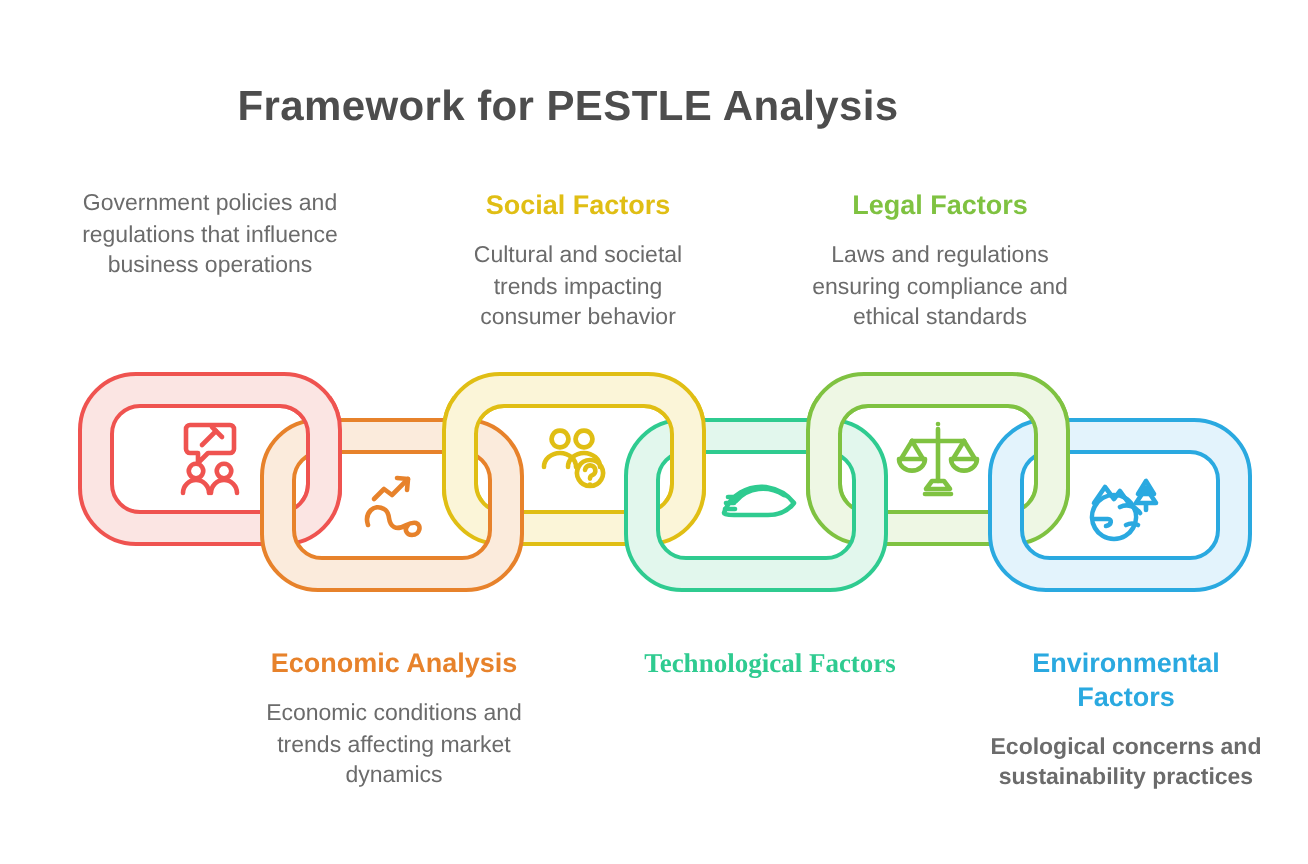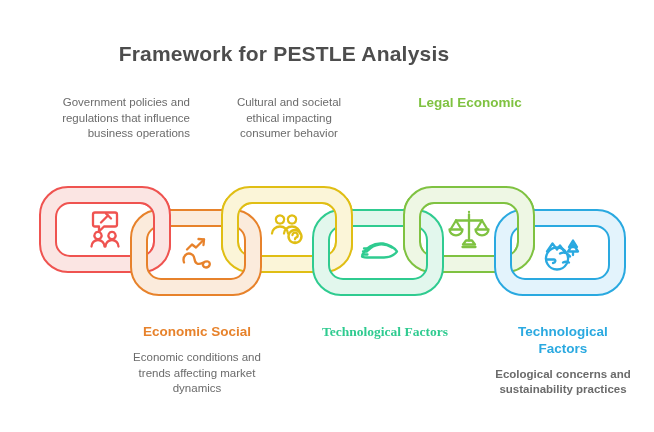--- a/index.html
+++ b/index.html
@@ -24,44 +24,48 @@
     font-size:11.5px;line-height:1.36;white-space:pre-line;
   }
   #chain-svg{position:absolute;left:0;top:0;}
 </style>
 </head>
 <body>
 
 <div class="page-title" style="color: rgb(77, 77, 77);">Framework for PESTLE Analysis</div>
 
 <div class="factor-label" style="left:20px;top:95px">
-  <div class="factor-desc" style="color: rgb(107, 107, 107); text-align: right;">Government policies and
+  <div class="factor-desc" style="color: rgb(107, 107, 107);">Government policies and
 regulations that influence
 business operations</div>
 </div>
 <div class="factor-label" style="left:204px;top:95px">
+  <div class="factor-heading" style="color: rgb(224, 190, 20);">Social Factors</div>
   <div class="factor-desc" style="color: rgb(107, 107, 107);">Cultural and societal
-ethical impacting
+trends impacting
 consumer behavior</div>
 </div>
 <div class="factor-label" style="left:385px;top:95px">
-  <div class="factor-heading" style="color: rgb(127, 194, 65);">Legal Economic</div>
+  <div class="factor-heading" style="color: rgb(127, 194, 65);">Legal Factors</div>
+  <div class="factor-desc" style="color: rgb(107, 107, 107);">Laws and regulations
+ensuring compliance and
+ethical standards</div>
 </div>
 
 <div class="factor-label" style="left:112px;top:324px">
-  <div class="factor-heading" style="color: rgb(231, 130, 43);">Economic Social</div>
+  <div class="factor-heading" style="color: rgb(231, 130, 43);">Economic Analysis</div>
   <div class="factor-desc" style="color: rgb(107, 107, 107);">Economic conditions and
 trends affecting market
 dynamics</div>
 </div>
 <div class="factor-label" style="left:300px;top:324px">
   <div class="factor-heading" style="color: rgb(47, 203, 144); font-family: Liberation Serif, serif;">Technological Factors</div>
 </div>
 <div class="factor-label" style="left:478px;top:324px">
-  <div class="factor-heading" style="color: rgb(42, 169, 224);">Technological
+  <div class="factor-heading" style="color: rgb(42, 169, 224);">Environmental
 Factors</div>
   <div class="factor-desc" style="color: rgb(107, 107, 107); font-weight: bold;">Ecological concerns and
 sustainability practices</div>
 </div>
 
 <svg id="chain-svg" width="654" height="432" viewBox="0 0 654 432">
     <g>
       <path d="M68,187 h74 a28,28 0 0 1 28,28 v29 a28,28 0 0 1 -28,28 h-74 a28,28 0 0 1 -28,-28 v-29 a28,28 0 0 1 28,-28 z M70,203 h70 a14,14 0 0 1 14,14 v25 a14,14 0 0 1 -14,14 h-70 a14,14 0 0 1 -14,-14 v-25 a14,14 0 0 1 14,-14 z" fill-rule="evenodd" fill="#FBE5E3" stroke="#EF5350" stroke-width="2"></path>
     </g>
     <g>

